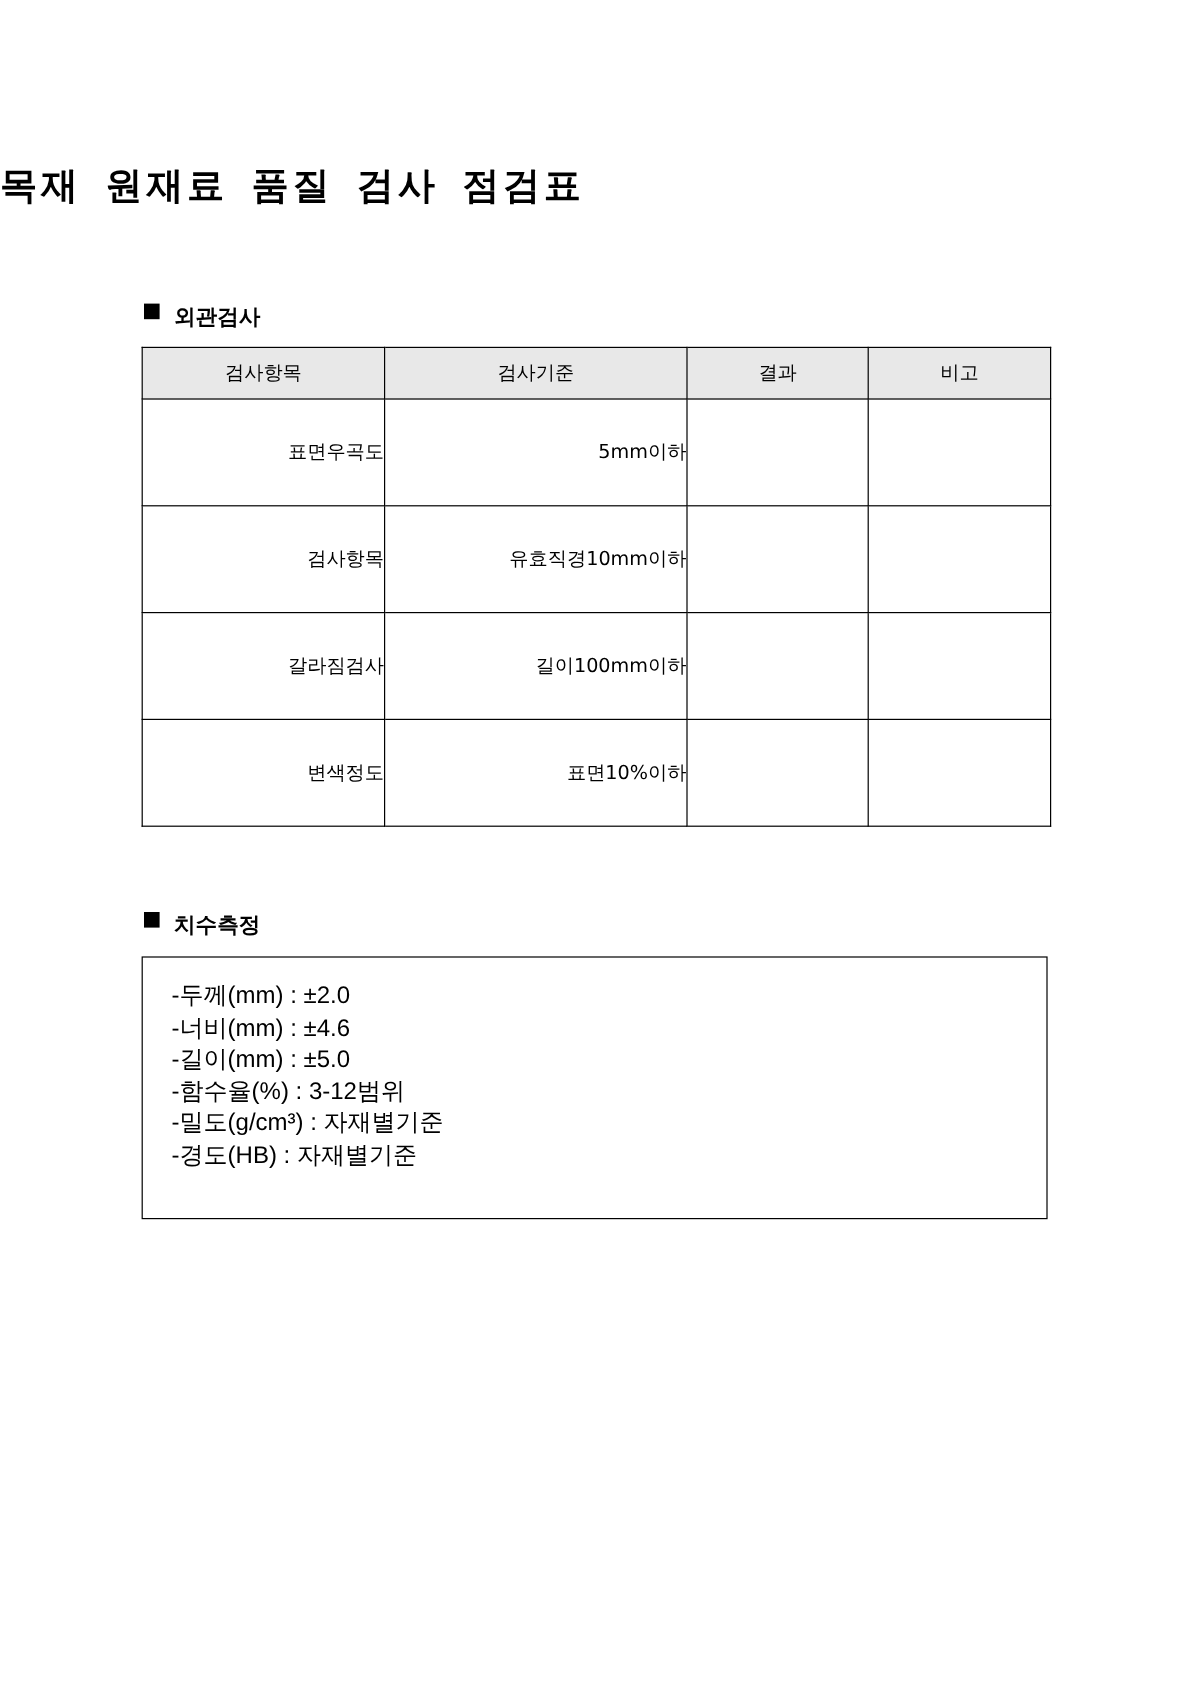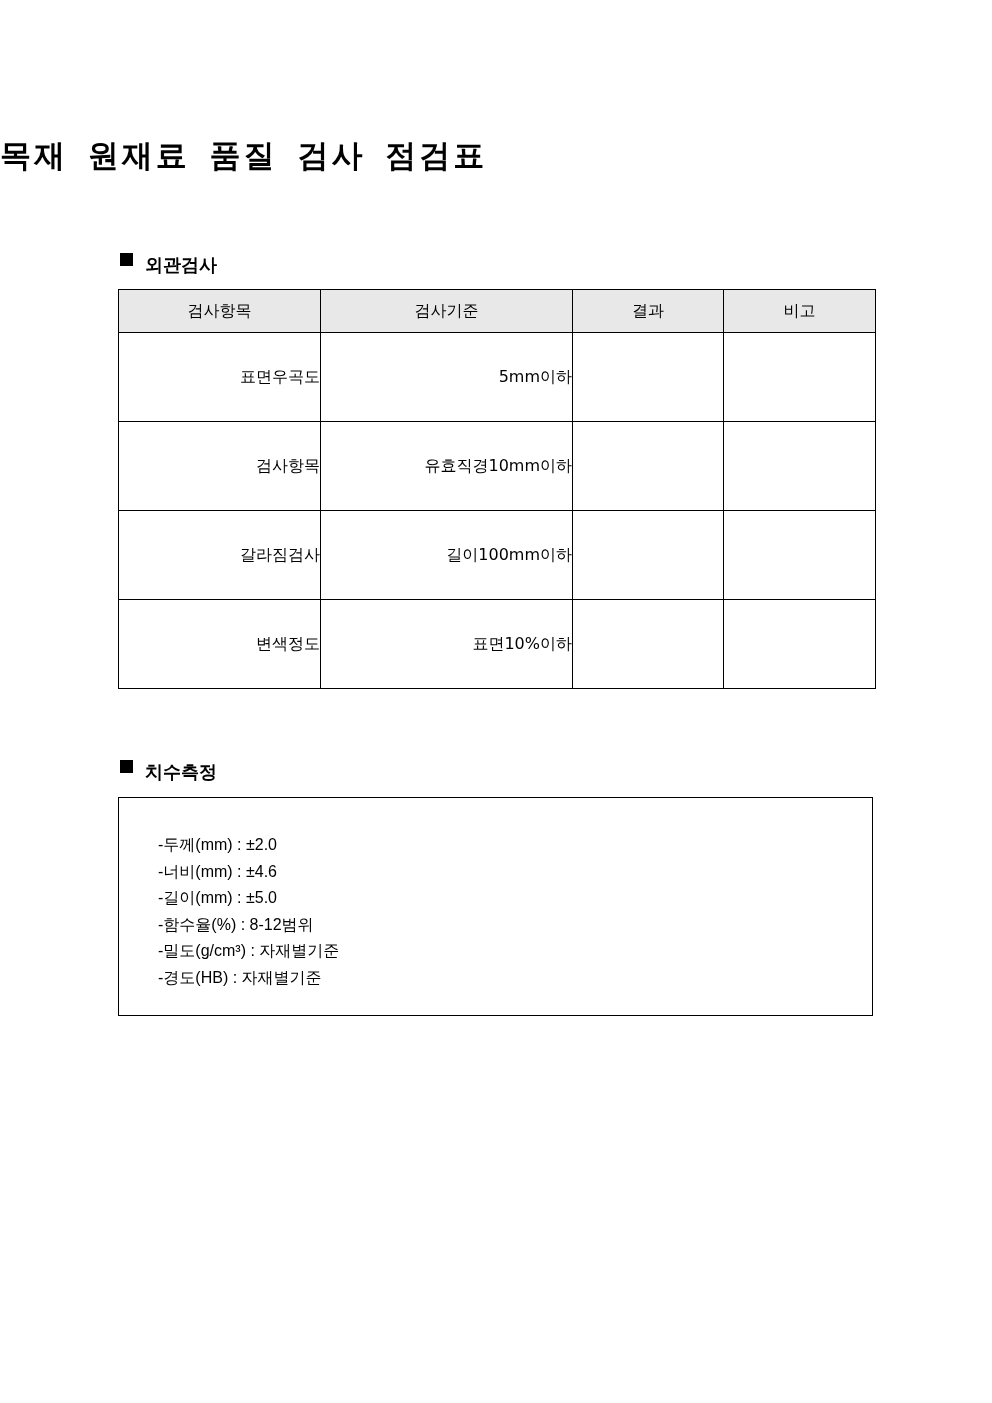--- a/index.html
+++ b/index.html
@@ -86,25 +86,25 @@
       top: 797px;
       width: 755px;
       height: 219px;
       border: 1.5px solid #000;
       box-sizing: border-box;
     }
     .dimension-list {
       position: absolute;
       left: 24px;
       top: 19px;
-      margin: 15px;
+      margin: 0;
       padding: 0;
       list-style: none;
       font-family: "Liberation Sans Narrow", "Liberation Sans", "DejaVu Sans", sans-serif;
-      font-size: 16px;
+      font-size: 20px;
       line-height: 26.5px;
     }
     .dimension-list li {
       white-space: pre;
     }
   </style>
 </head>
 <body>
 
 <div class="page-title">목재 원재료 품질 검사 점검표</div>
@@ -160,17 +160,17 @@
 <div class="section-heading heading-dimensions">
   <span class="square"></span>
   <span>치수측정</span>
 </div>
 
 <div class="dimension-box">
   <ul class="dimension-list">
     <li>-두께(mm) : ±2.0</li>
     <li>-너비(mm) : ±4.6</li>
     <li>-길이(mm) : ±5.0</li>
-    <li>-함수율(%) : 8-12범위</li>
+    <li>-함수율(%) : 3-12범위</li>
     <li>-밀도(g/cm³) : 자재별기준</li>
     <li>-경도(HB) : 자재별기준</li>
   </ul>
 </div>
 
 </body></html>

